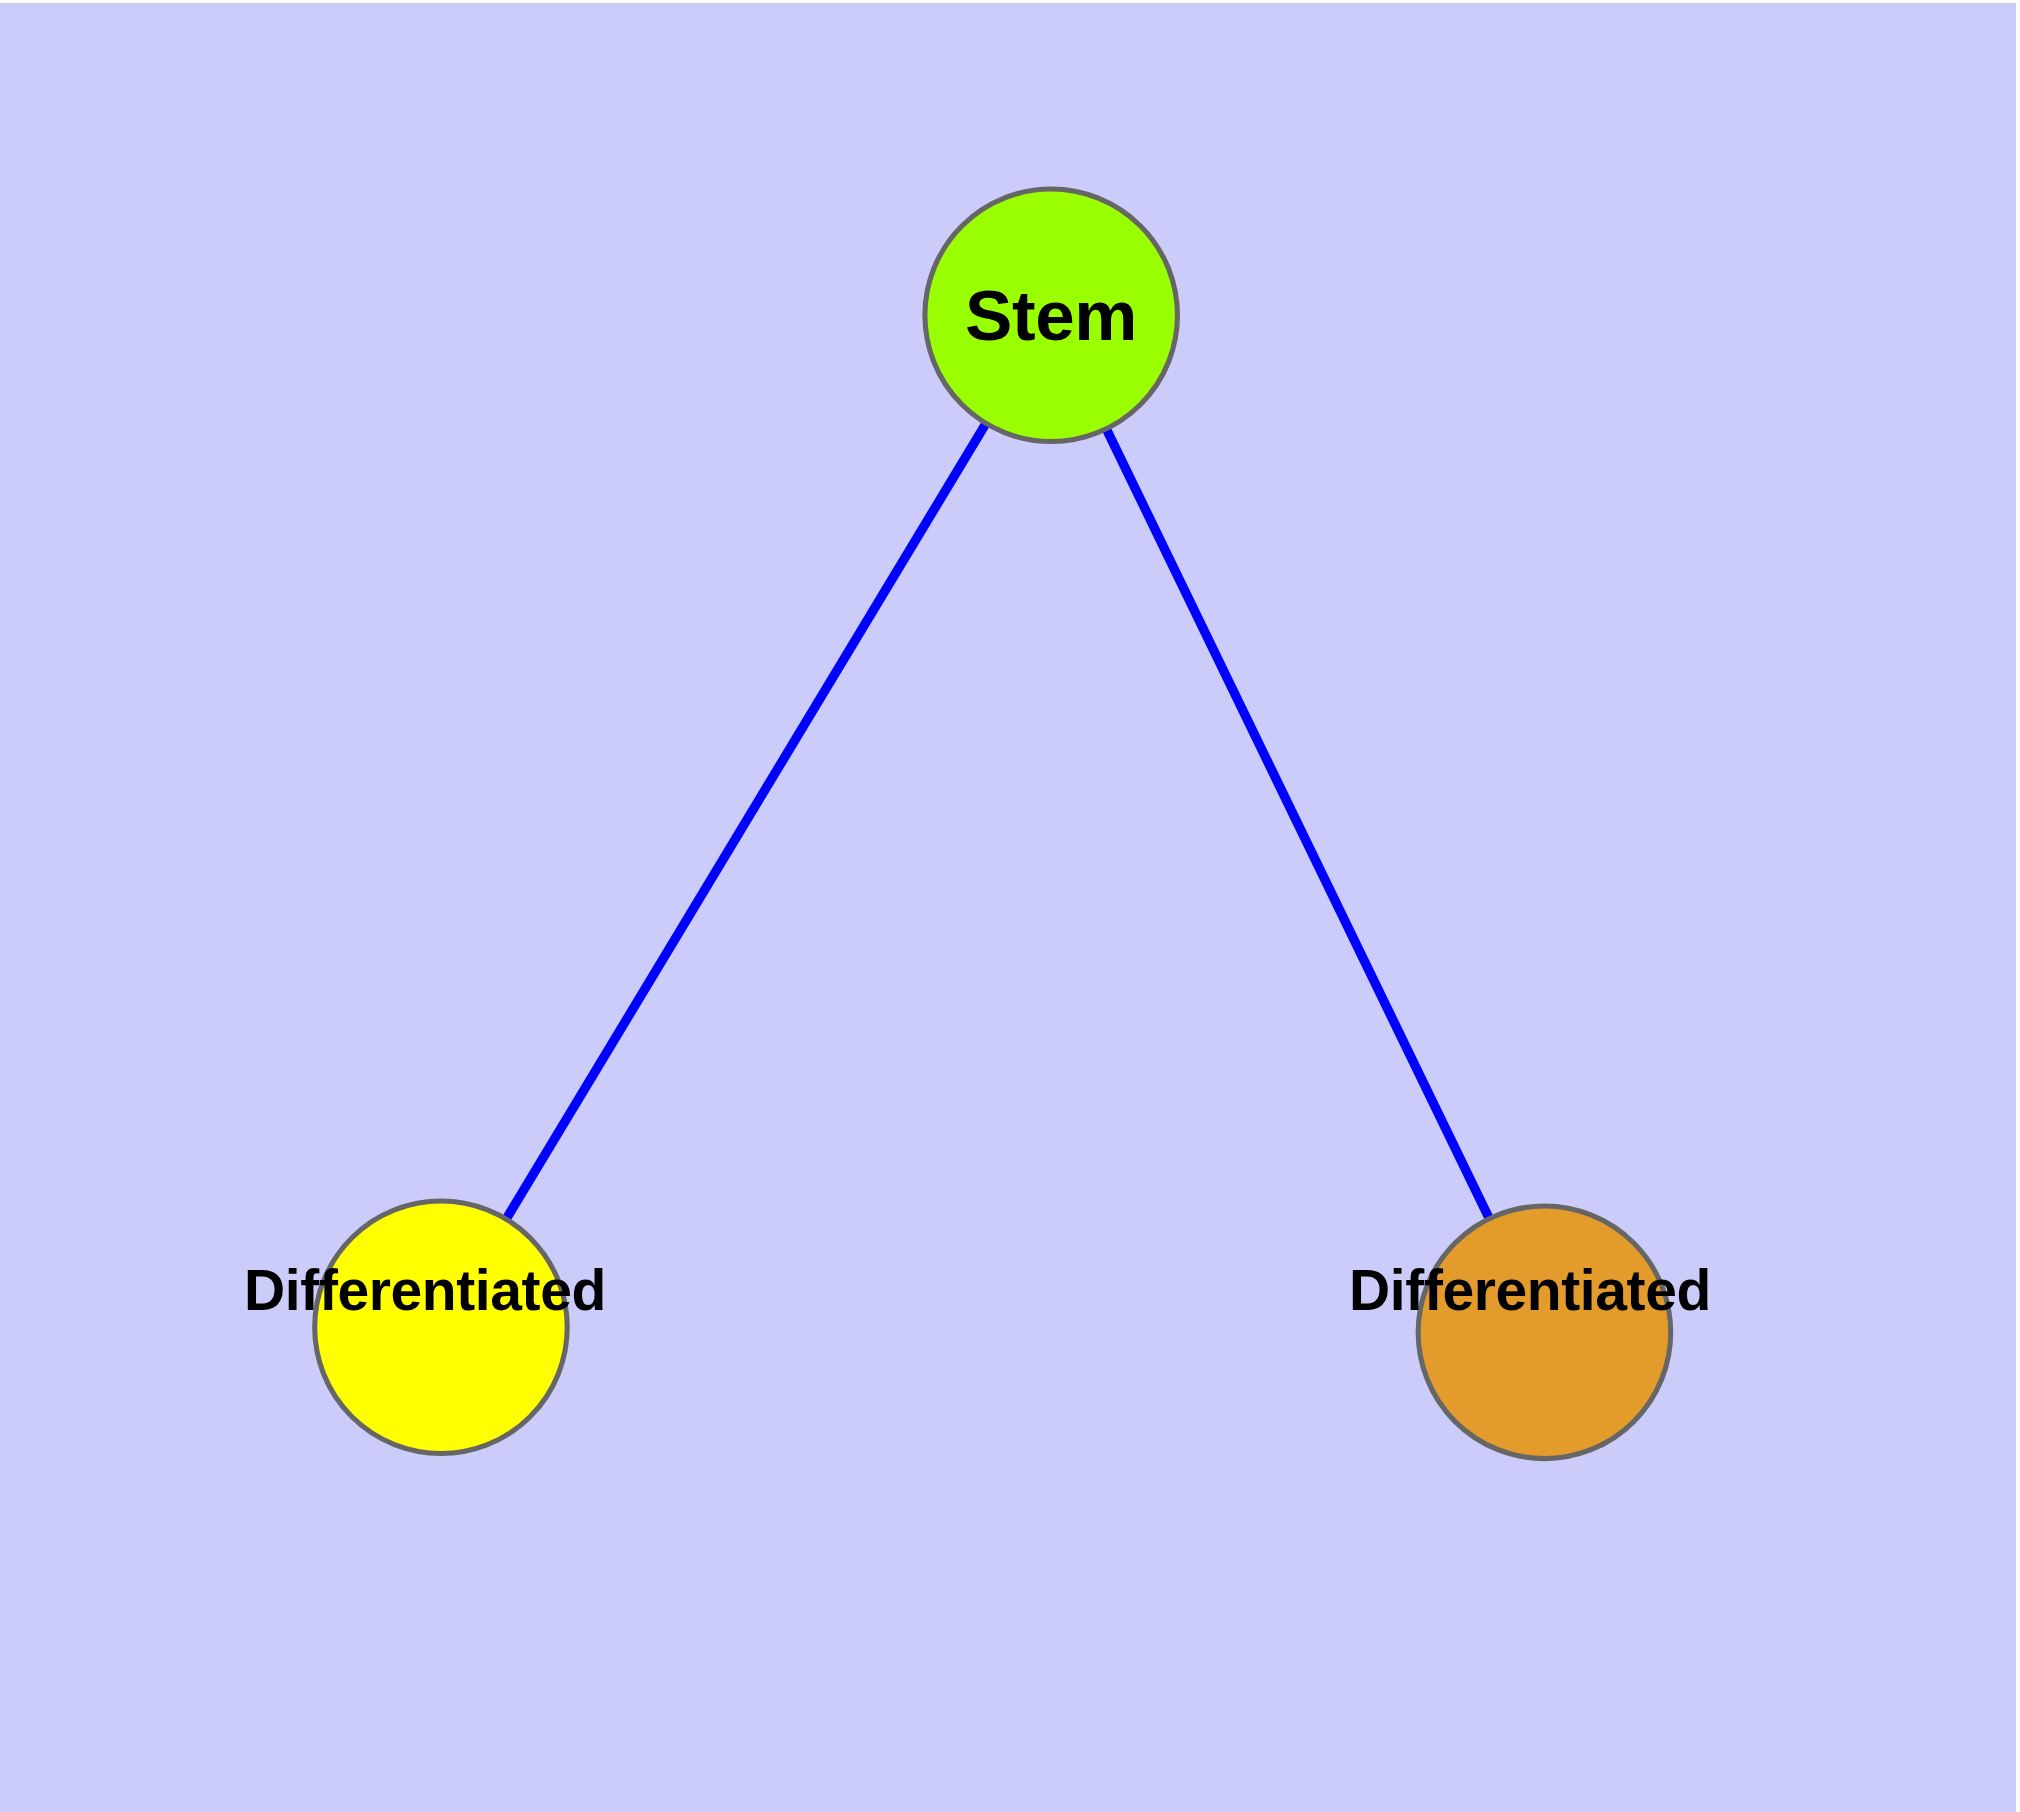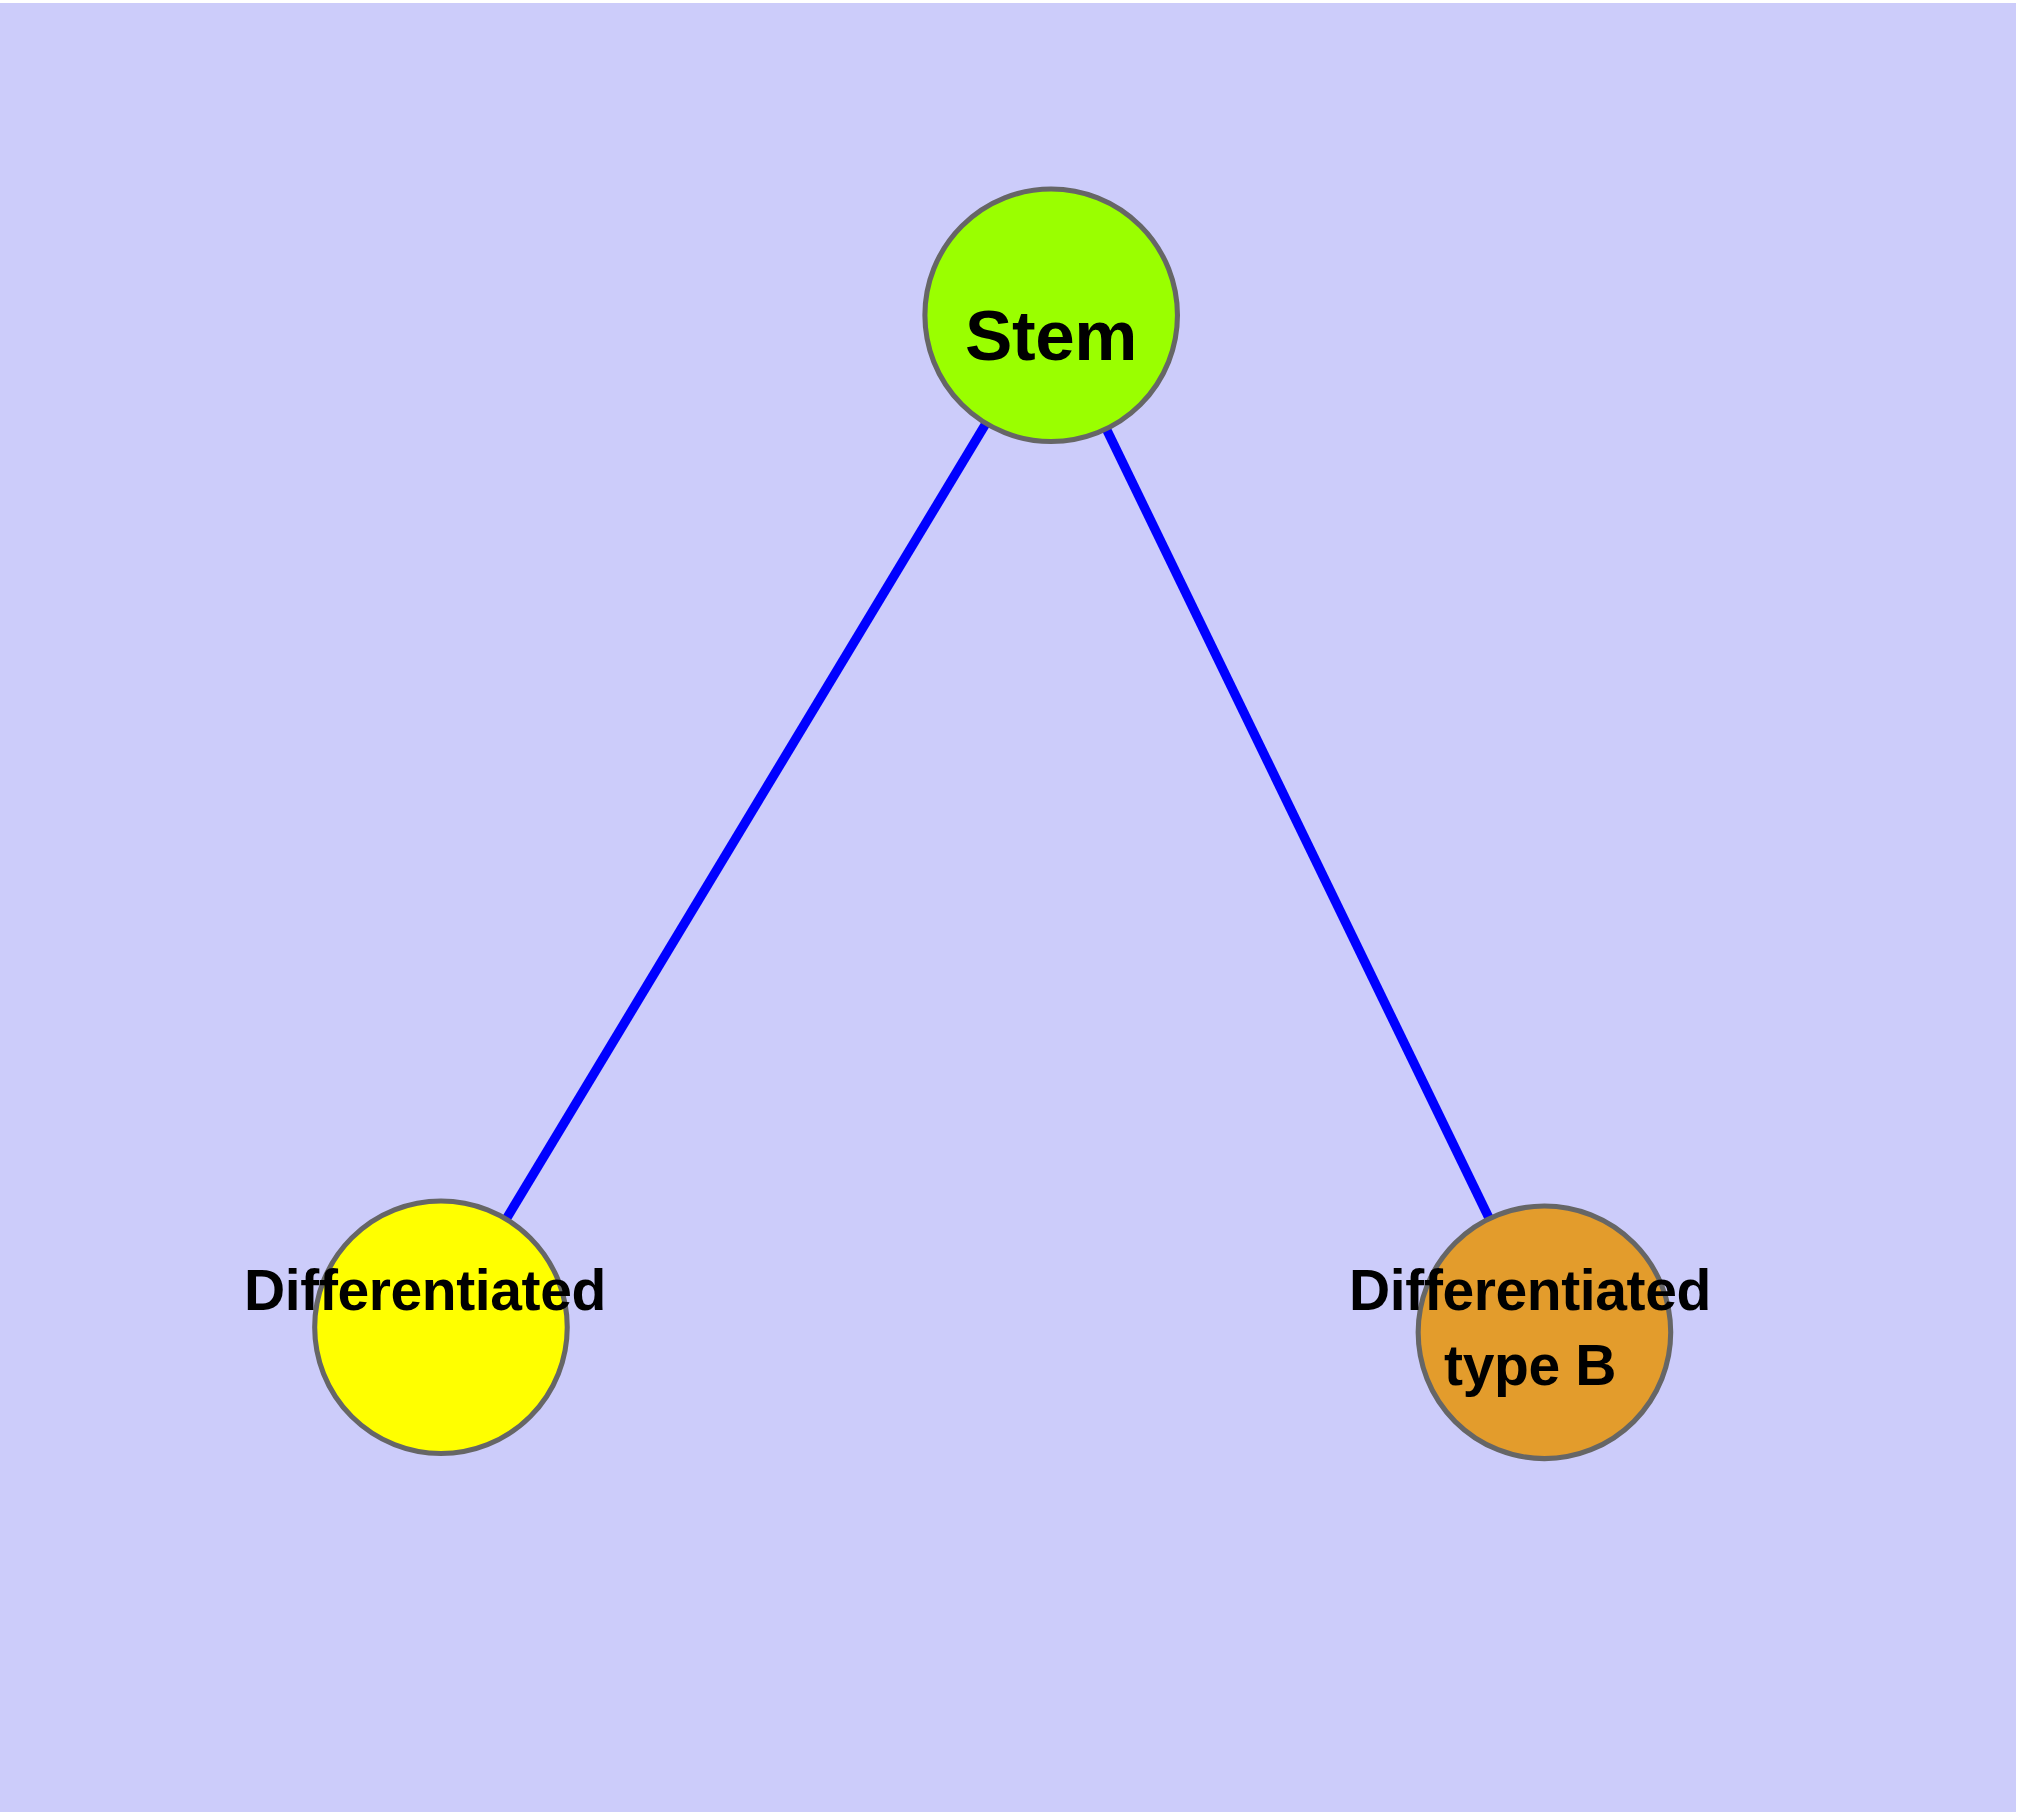--- a/index.html
+++ b/index.html
@@ -38,21 +38,20 @@
     font-size: 57px;
     line-height: 75px;
     text-align: center;
     white-space: pre;
     letter-spacing: -0.4px;
     transform: translate(-50%, -50%);
     pointer-events: none;
   }
   .node-label.root {
     font-size: 71px;
-    margin-top: 20px;
   }
 </style>
 </head>
 <body>
 
 <div id="canvas">
 
   <div id="plot-background"></div>
 
   <svg id="graph-svg" viewBox="0 0 2384 2138" xmlns="http://www.w3.org/2000/svg">
@@ -67,16 +66,15 @@
       <circle cx="1822" cy="1572" r="149" fill="#e39c2c" stroke="#666666" stroke-width="6"></circle>
       <circle cx="1240" cy="372" r="149" fill="#9aff00" stroke="#666666" stroke-width="6"></circle>
     </g>
   </svg>
 
   <div class="node-label root" style="left:1051px; top:315px;">Stem</div>
 
   <div class="node-label" style="left:425px; top:1290px;">Differentiated</div>
 
   <div class="node-label" style="left:1530px; top:1290px;">Differentiated</div>
-  <div class="node-label" style="left:1530px; top:1365px;">type B</div>
 
 </div>
 
 
 </body></html>

